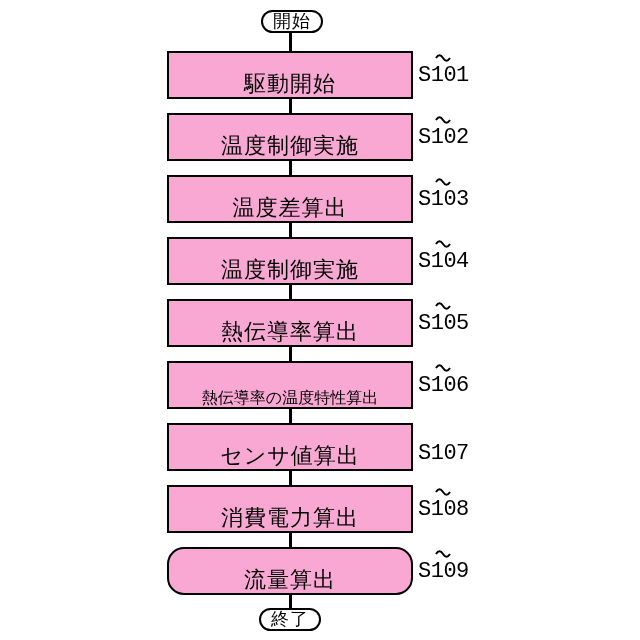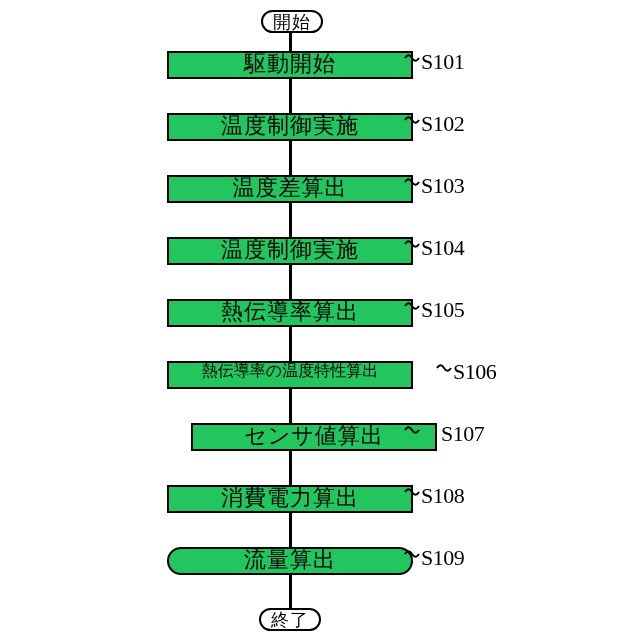--- a/index.html
+++ b/index.html
@@ -5,21 +5,21 @@
   html, body {
     margin: 0;
     padding: 0;
     background: #ffffff;
   }
   .page {
     position: relative;
     width: 640px;
     height: 640px;
     background: #ffffff;
-    font-family: Liberation Serif, serif;
+    font-family: Liberation Mono, monospace;
     color: #000000;
     overflow: hidden;
   }
   .vline {
     position: absolute;
     left: 289px;
     top: 31px;
     width: 3px;
     height: 578px;
     background: #000000;
@@ -44,47 +44,48 @@
     letter-spacing: 1px;
     white-space: nowrap;
     font-weight: 500;
   }
   .terminal.start { left: 261px; top: 10px; }
   .terminal.end   { left: 259px; top: 608px; }
   .step-box {
     position: absolute;
     left: 167px;
     width: 246px;
-    height: 28px;
+    height: 48px;
     border: 2.5px solid #000000;
-    background: #22c55e;
+    background: #f9a8d4;
     display: flex;
-    align-items: flex-start;
+    align-items: flex-end;
     justify-content: center;
     z-index: 1;
     box-sizing: border-box;
   }
   .step-box span {
     font-size: 22px;
     line-height: 1;
     letter-spacing: 1px;
     white-space: nowrap;
     font-weight: 500;
   }
   .step-box span.tight {
     font-size: 16px;
     letter-spacing: 0;
   }
   .ref-label {
     position: absolute;
-    left: 404px;
+    left: 418px;
     height: 40px;
     display: flex;
-    align-items: flex-start;
+    align-items: center;
     z-index: 1;
+    flex-direction: column;
   }
   .ref-label svg { display: block; margin-right: 1px; }
   .ref-label .ref-text {
     font-size: 22px;
     line-height: 1;
     letter-spacing: -0.5px;
     white-space: nowrap;
   }
 </style>
 </head>
@@ -156,30 +157,30 @@
         <path d="M1,7 Q4.5,1.5 8,7 Q11.5,12.5 15,7" fill="none" stroke="#000000" stroke-width="2"></path>
       </svg>
       <span class="ref-text">S105</span>
     </div>
   </div>
 
   <div>
     <div class="step-box" style="top: 361px;">
       <span class="step-label tight">熱伝導率の温度特性算出</span>
     </div>
-    <div class="ref-label" style="top: 361px; margin-left: 32px;">
+    <div class="ref-label" style="top: 361px;">
       <svg width="16" height="14" viewBox="0 0 16 14" aria-hidden="true">
         <path d="M1,7 Q4.5,1.5 8,7 Q11.5,12.5 15,7" fill="none" stroke="#000000" stroke-width="2"></path>
       </svg>
       <span class="ref-text">S106</span>
     </div>
   </div>
 
   <div>
-    <div class="step-box" style="top: 423px; margin-left: 24px;">
+    <div class="step-box" style="top: 423px;">
       <span class="step-label">センサ値算出</span>
     </div>
     <div class="ref-label" style="top: 423px; gap: 20px;">
       <svg width="16" height="14" viewBox="0 0 16 14" aria-hidden="true">
         <path d="M1,7 Q4.5,1.5 8,7 Q11.5,12.5 15,7" fill="none" stroke="#000000" stroke-width="2"></path>
       </svg>
       <span class="ref-text">S107</span>
     </div>
   </div>
 

